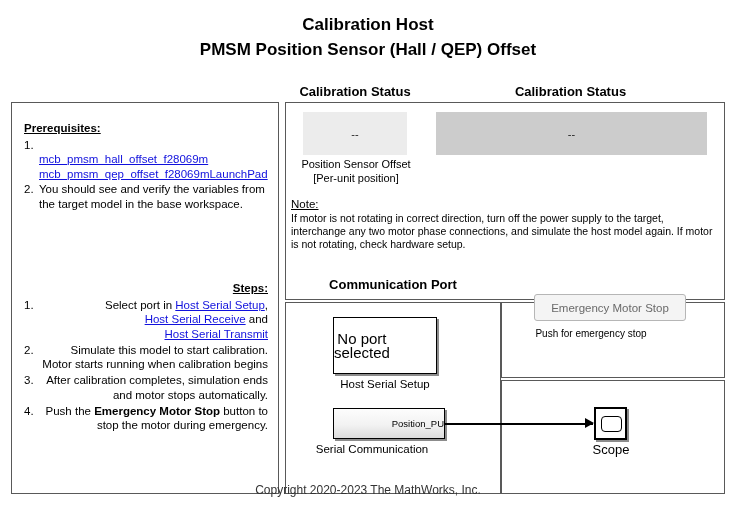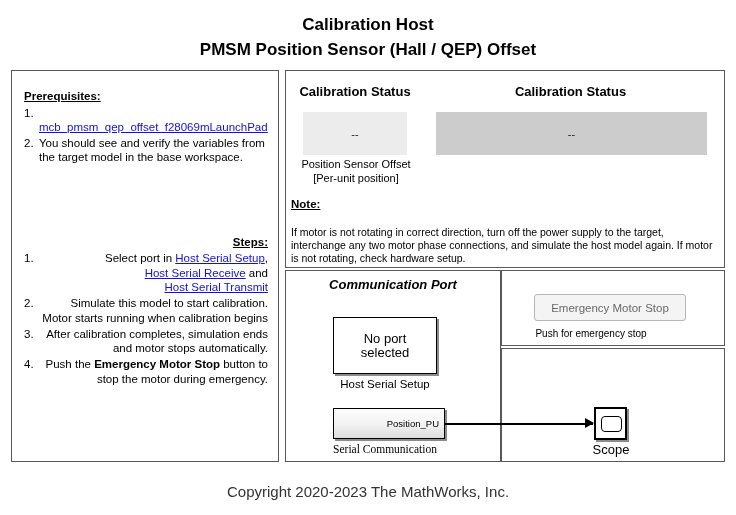--- a/index.html
+++ b/index.html
@@ -28,20 +28,21 @@
     letter-spacing: 0px;
   }
   #title-block .title-line { display: block; }
 
   
   .panel {
     position: absolute;
     border: 1px solid #595959;
     background: #ffffff;
     box-sizing: border-box;
+    margin-top: 32px;
   }
 
   #left-panel  { left: 11px;  top: 70px;  width: 268px; height: 392px; }
   #top-right-panel { left: 285px; top: 70px; width: 440px; height: 198px; }
   #comm-panel  { left: 285px; top: 270px; width: 216px; height: 192px; }
   #estop-panel { left: 501px; top: 270px; width: 224px; height: 76px; }
   #scope-panel { left: 501px; top: 348px; width: 224px; height: 114px; }
 
   
   #left-panel .inner {
@@ -116,67 +117,65 @@
     line-height: 14px;
   }
 
   #note-block {
     position: absolute;
     left: 291px; top: 198px; width: 424px;
     font-size: 10.5px;
     line-height: 13px;
   }
   #note-block .note-head {
-    font-weight: bold;
+    font-weight: normal;
     text-decoration: underline;
     font-size: 11.5px;
     display: block;
-    margin-bottom: 15px;
+    margin-bottom: 1px;
   }
 
   
   #comm-head {
     position: absolute;
     left: 285px; top: 277px; width: 216px;
     text-align: center;
     font-size: 13px;
     font-weight: bold;
-    font-style: italic;
   }
 
   .sim-block {
     position: absolute;
     box-sizing: border-box;
     border: 1.4px solid #000000;
     box-shadow: 2px 2px 0 0 rgba(0,0,0,0.45);
     display: flex;
     align-items: center;
-    justify-content: center;
-    font-size: 13px;
+    justify-content: flex-start;
+    font-size: 15px;
     text-align: center;
     line-height: 13.5px;
   }
   #host-serial-setup-block {
     left: 333px; top: 317px; width: 104px; height: 57px;
     background: #ffffff;
   }
   #serial-comm-block {
     left: 333px; top: 408px; width: 112px; height: 31px;
     background: linear-gradient(to bottom, #fdfdfd 0%, #f2f2f2 55%, #dcdcdc 100%);
     justify-content: flex-end;
-    padding-right: 5px;
     font-size: 9.5px;
   }
   .block-caption {
     position: absolute;
     font-size: 11.5px;
     text-align: center;
   }
   #host-serial-setup-caption { left: 309px; top: 378px; width: 152px; }
-  #serial-comm-caption       { left: 309px; top: 443px; width: 152px; font-family: Liberation Serif, serif; }
+  #serial-comm-caption       { left: 296px; top: 443px; width: 152px; }
 
   
   #estop-button {
     position: absolute;
     left: 534px; top: 294px; width: 152px; height: 27px;
     box-sizing: border-box;
     background: #f4f4f4;
     border: 1px solid #b6b6b6;
     border-radius: 3px;
     color: #6a6a6a;
@@ -226,41 +225,42 @@
     left: 565px; top: 442px; width: 92px;
     text-align: center;
     font-size: 13px;
   }
 
   
   #copyright {
     position: absolute;
     left: 0; top: 483px; width: 736px;
     text-align: center;
-    font-size: 15px;
+    font-size: 12px;
     color: #333333;
   }
 </style>
 </head>
 <body>
 
 <div id="title-block">
   <span class="title-line">Calibration Host</span>
   <span class="title-line">PMSM Position  Sensor (Hall / QEP) Offset</span>
 </div>
 
 <div class="panel" id="left-panel">
   <div class="inner">
 
     <div>
       <div class="sec-head">Prerequisites:</div>
       <ol class="steps">
         <li>
           <span class="num">1.</span>
           <span class="linklist">
+            <span class="lnk">mcb_pmsm_hall_offset_f28069m</span>
             <span class="lnk">mcb_pmsm_qep_offset_f28069mLaunchPad</span>
           </span>
         </li>
         <li>
           <span class="num">2.</span>
           <span>You should see and verify the variables from the target model in the base workspace.</span>
         </li>
       </ol>
     </div>
 

